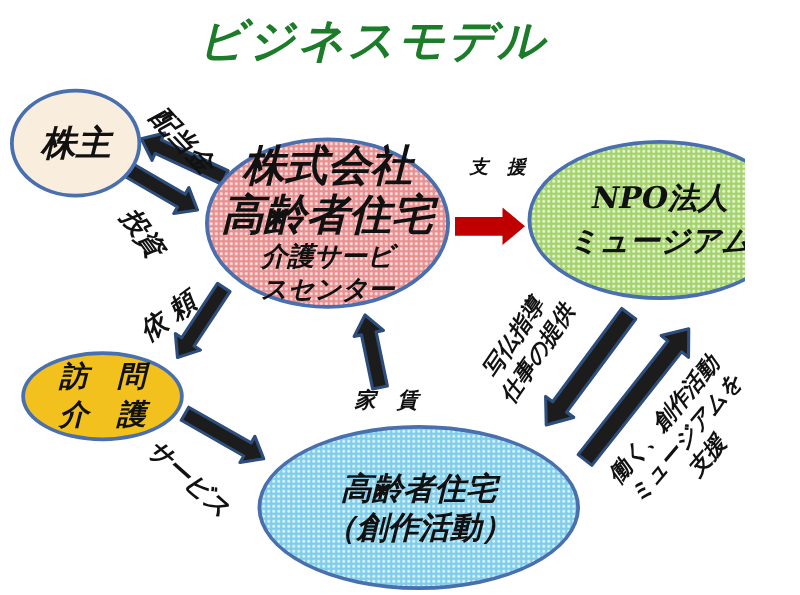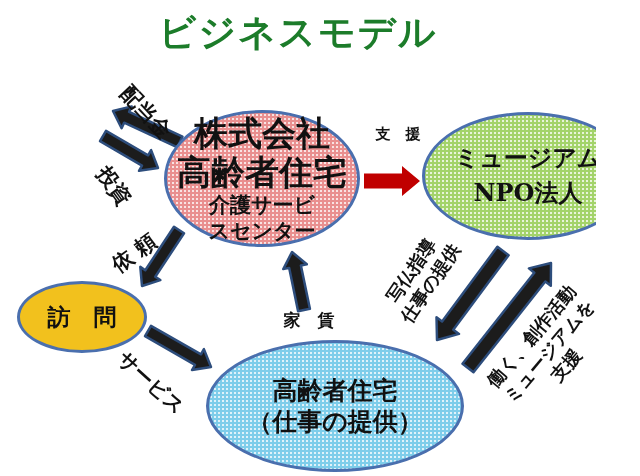--- a/index.html
+++ b/index.html
@@ -1,18 +1,18 @@
 <!DOCTYPE html>
 <html style="--title_green: #1c7c2a; --border_blue: #4a6fae; --cream: #f9eedd; --pink: #e98f8f; --green: #a3d36a; --yellow: #f2c11d; --blue: #7ecdea; --arrow_fill: #1c1c1c; --arrow_outline: #2d4d7c; --red_arrow: #c00000; --text_black: #111111;"><head>
 <meta charset="utf-8">
 <style>
   html,body{margin:0;padding:0;background:#fff;}
   #stage{
     position:relative;width:596px;height:476px;background:#ffffff;overflow:hidden;
-    font-family:"DejaVu Serif","Liberation Serif",serif;color:var(--text_black);
+    font-family:"DejaVu Serif","Liberation Serif",serif;color:var(--text_black);font-style:italic;
   }
   
   .title{
     position:absolute;top:8px;left:0;width:100%;text-align:center;
     font-family:"DejaVu Sans","Liberation Sans",sans-serif;
     font-weight:bold;font-size:37px;letter-spacing:2px;color:var(--title_green);
   }
   
   .node{
     position:absolute;border:3px solid var(--border_blue);border-radius:50%;
@@ -62,40 +62,44 @@
       <polygon points="182.5,136.6 129.1,111.9 131.7,106.4 113.0,111.0 121.6,128.2 124.1,122.7 177.5,147.4" fill="#1c1c1c" stroke="#2d4d7c" stroke-width="2.5" stroke-linejoin="round"></polygon>
       <polygon points="100.0,141.2 142.0,165.6 139.0,170.8 158.0,168.0 151.1,150.1 148.1,155.3 106.0,130.8" fill="#1c1c1c" stroke="#2d4d7c" stroke-width="2.5" stroke-linejoin="round"></polygon>
       <polygon points="364.0,188.5 402.0,188.5 402.0,196.0 420.0,181.0 402.0,166.0 402.0,173.5 364.0,173.5" fill="#c00000"></polygon>
       <polygon points="174.0,226.7 145.3,270.2 140.3,266.9 142.0,286.0 160.3,280.1 155.3,276.8 184.0,233.3" fill="#1c1c1c" stroke="#2d4d7c" stroke-width="2.5" stroke-linejoin="round"></polygon>
       <polygon points="145.0,336.2 195.0,364.8 192.0,370.0 211.0,367.0 203.9,349.1 201.0,354.3 151.0,325.8" fill="#1c1c1c" stroke="#2d4d7c" stroke-width="2.5" stroke-linejoin="round"></polygon>
       <polygon points="309.9,308.8 300.9,265.5 306.8,264.3 292.0,252.0 283.3,269.1 289.2,267.9 298.1,311.2" fill="#1c1c1c" stroke="#2d4d7c" stroke-width="2.5" stroke-linejoin="round"></polygon>
       <polygon points="497.4,246.8 442.1,321.4 436.5,317.2 437.0,340.0 459.0,333.9 453.3,329.7 508.6,255.2" fill="#1c1c1c" stroke="#2d4d7c" stroke-width="2.5" stroke-linejoin="round"></polygon>
       <polygon points="473.5,372.3 545.3,281.5 550.8,285.8 551.0,263.0 528.9,268.4 534.3,272.8 462.5,363.7" fill="#1c1c1c" stroke="#2d4d7c" stroke-width="2.5" stroke-linejoin="round"></polygon>
     </svg>
 
+  <div class="node" id="node-shareholders">
+    <span>株主</span>
+  </div>
 
   <div class="node dots" id="node-company">
     <span class="big">株式会社</span>
     <span class="big">高齢者住宅</span>
     <span class="small">介護サービ</span>
     <span class="small">スセンター</span>
   </div>
 
   <div class="node dots" id="node-npo">
+    <span>NPO法人</span>
     <span>ミュージアム</span>
-    <span>NPO法人</span>
   </div>
 
   <div class="node" id="node-visiting-care">
     <span>訪　問</span>
+    <span>介　護</span>
   </div>
 
   <div class="node dots" id="node-residents">
     <span>高齢者住宅</span>
-    <span>（仕事の提供）</span>
+    <span>（創作活動）</span>
   </div>
 
   <div class="lbl" id="lbl-dividends">配当金</div>
   <div class="lbl" id="lbl-investment">投資</div>
   <div class="lbl" id="lbl-support">支　援</div>
   <div class="lbl" id="lbl-request">依頼</div>
   <div class="lbl" id="lbl-rent">家　賃</div>
   <div class="lbl" id="lbl-service">サービス</div>
 
   <div class="lbl" id="lbl-npo-provides">

